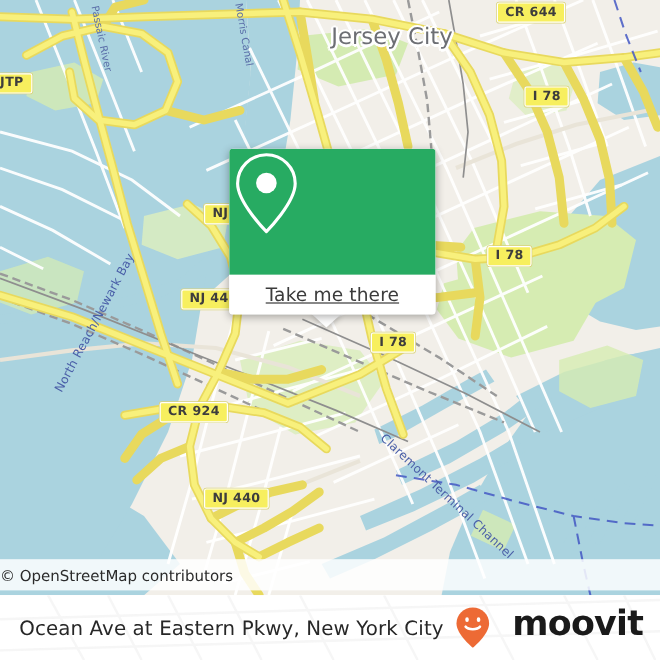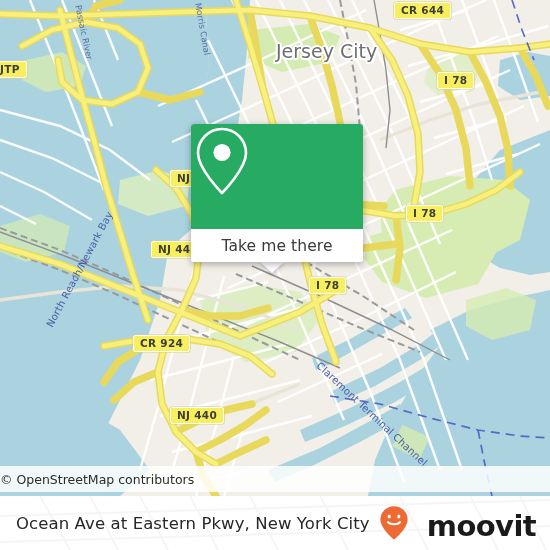--- a/index.html
+++ b/index.html
@@ -73,20 +73,21 @@
   .popup-foot {
     height:33px;
     background:#ffffff;
     display:flex; align-items:center; justify-content:center;
   }
   .popup-foot span {
     font-family:"DejaVu Sans", sans-serif;
     font-size:15.5px;
     color:#3b3b3b;
     letter-spacing:.1px;
+    text-decoration:underline;
   }
   .popup-tail {
     position:absolute;
     left:259px; top:261px;
     width:0; height:0;
     border-left:13px solid transparent;
     border-right:13px solid transparent;
     border-top:12px solid #ffffff;
     z-index:39;
     filter:drop-shadow(0 2px 2px rgba(0,0,0,.22));
@@ -114,21 +115,21 @@
   }
   .footer-ghost {
     position:absolute; left:0; top:0; width:550px; height:54px;
     opacity:.35; pointer-events:none;
   }
   .footer-title {
     font-family:"DejaVu Sans", sans-serif;
     font-size:16.5px; color:#272727; letter-spacing:.1px;
     position:relative; z-index:2;
   }
-  .brand { display:flex; align-items:flex-end; gap:18px; position:relative; z-index:2; }
+  .brand { display:flex; align-items:flex-start; gap:18px; position:relative; z-index:2; }
   .brand-word {
     font-family:"DejaVu Sans", sans-serif;
     font-size:29px; font-weight:bold; color:#1a1a1a;
     letter-spacing:-0.6px; line-height:29px;
   }
 </style>
 </head>
 <body>
 
 <div id="app">
@@ -302,31 +303,31 @@
         </g>
 
         <g stroke="#4458c4" stroke-width="1.7" fill="none" stroke-dasharray="9,6" opacity=".85">
           <path d="M330,396 L380,404 L430,418 L478,430 L520,436 L550,438"></path>
           <path d="M478,430 L486,470 L492,496"></path>
           <path d="M512,0 L522,30 L534,60"></path>
         </g>
       </g>
     </svg>
 
-    <div class="mlabel city-label" style="left:276px; top:40px;">Jersey City</div>
+    <div class="mlabel city-label" style="left:276px; top:20px;">Jersey City</div>
 
     <div class="mlabel river-label" style="left:83px; top:4px; transform:rotate(78deg); transform-origin:left top;">Passaic River</div>
 
     <div class="mlabel river-label" style="left:203px; top:2px; transform:rotate(80deg); transform-origin:left top;">Morris Canal</div>
 
     <div class="mlabel water-label" style="left:54px; top:318px; transform:rotate(-62deg); transform-origin:left bottom;">North Reach/Newark Bay</div>
 
     <div class="mlabel water-label" style="left:322px; top:360px; transform:rotate(43deg); transform-origin:left top;">Claremont Terminal Channel</div>
 
-    <div class="shield" style="left:394px; top:2px;">CR 644</div>
+    <div class="shield" style="left:414px; top:2px;">CR 644</div>
     <div class="shield" style="left:437px; top:72px;">I 78</div>
     <div class="shield" style="left:406px; top:205px;">I 78</div>
     <div class="shield" style="left:309px; top:277px;">I 78</div>
     <div class="shield" style="left:-16px; top:61px;">NJTP</div>
     <div class="shield" style="left:170px; top:170px;">NJ 440</div>
     <div class="shield" style="left:151px; top:241px;">NJ 440</div>
     <div class="shield" style="left:133px; top:335px;">CR 924</div>
     <div class="shield" style="left:170px; top:407px;">NJ 440</div>
 
     <div class="popup-tail"></div>

